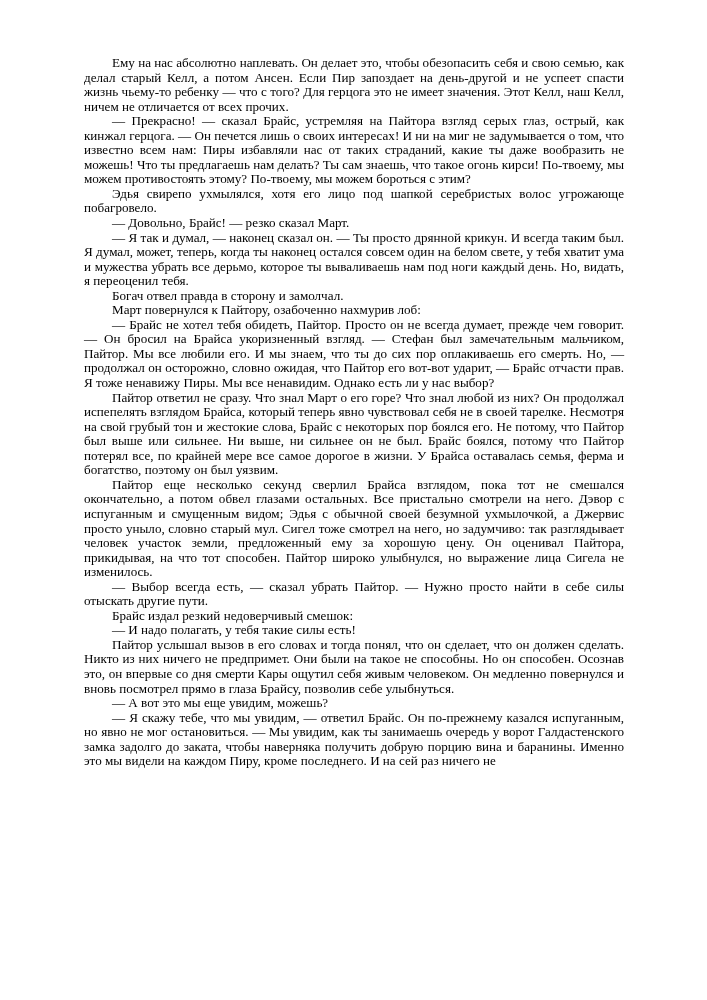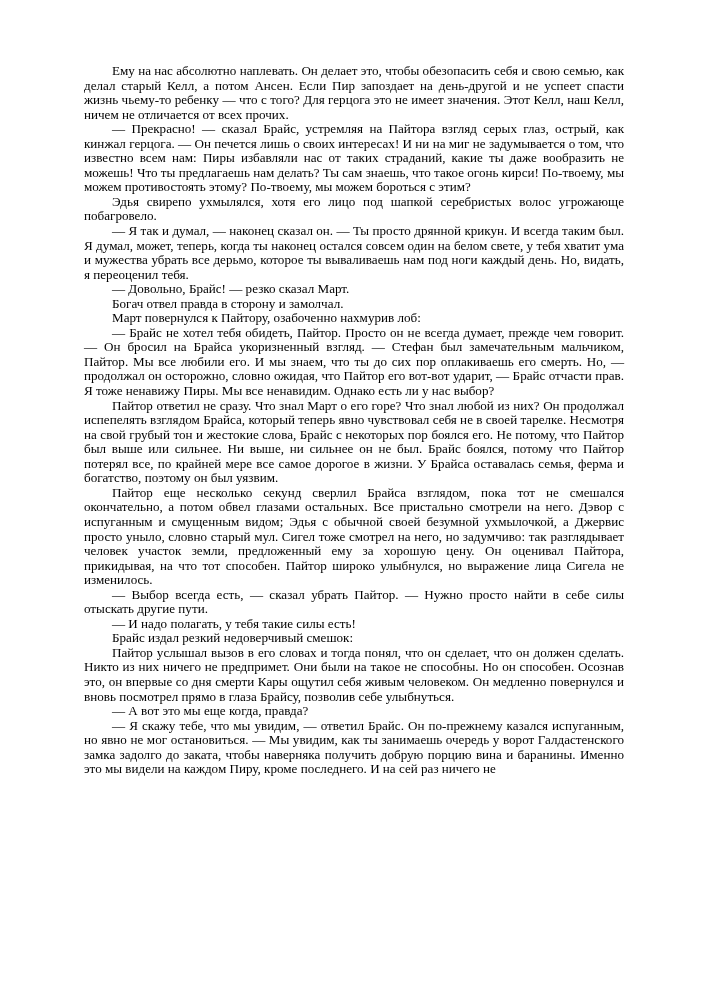--- a/index.html
+++ b/index.html
@@ -17,21 +17,21 @@
   #page {
     position: relative;
     width: 707px;
     height: 1000px;
     background: #ffffff;
     box-sizing: border-box;
   }
   #text-column {
     position: absolute;
     left: 84px;
-    top: 64px;
+    top: 56px;
     width: 540px;
     text-align: justify;
     text-justify: inter-word;
     font-size: 13.1px;
     line-height: 14.55px;
     -webkit-font-smoothing: antialiased;
   }
   p.para {
     margin: 0;
     padding: 0;
@@ -44,27 +44,27 @@
   }
 </style>
 </head>
 <body>
 
 <div id="page">
   <div id="text-column">
     <p class="para">Ему на нас абсолютно наплевать. Он делает это, чтобы обезопасить себя и свою семью, как делал старый Келл, а потом Ансен. Если Пир запоздает на день-другой и не успеет спасти жизнь чьему-то ребенку — что с того? Для герцога это не имеет значения. Этот Келл, наш Келл, ничем не отличается от всех прочих.</p>
     <p class="para">— Прекрасно! — сказал Брайс, устремляя на Пайтора взгляд серых глаз, острый, как кинжал герцога. — Он печется лишь о своих интересах! И ни на миг не задумывается о том, что известно всем нам: Пиры избавляли нас от таких страданий, какие ты даже вообразить не можешь! Что ты предлагаешь нам делать? Ты сам знаешь, что такое огонь кирси! По-твоему, мы можем противостоять этому? По-твоему, мы можем бороться с этим?</p>
     <p class="para">Эдья свирепо ухмылялся, хотя его лицо под шапкой серебристых волос угрожающе побагровело.</p>
+    <p class="para">— Довольно, Брайс! — резко сказал Март.</p>
     <p class="para">— Я так и думал, — наконец сказал он. — Ты просто дрянной крикун. И всегда таким был. Я думал, может, теперь, когда ты наконец остался совсем один на белом свете, у тебя хватит ума и мужества убрать все дерьмо, которое ты вываливаешь нам под ноги каждый день. Но, видать, я переоценил тебя.</p>
-    <p class="para">— Довольно, Брайс! — резко сказал Март.</p>
     <p class="para">Богач отвел правда в сторону и замолчал.</p>
     <p class="para">Март повернулся к Пайтору, озабоченно нахмурив лоб:</p>
     <p class="para">— Брайс не хотел тебя обидеть, Пайтор. Просто он не всегда думает, прежде чем говорит. — Он бросил на Брайса укоризненный взгляд. — Стефан был замечательным мальчиком, Пайтор. Мы все любили его. И мы знаем, что ты до сих пор оплакиваешь его смерть. Но, — продолжал он осторожно, словно ожидая, что Пайтор его вот-вот ударит, — Брайс отчасти прав. Я тоже ненавижу Пиры. Мы все ненавидим. Однако есть ли у нас выбор?</p>
     <p class="para">Пайтор ответил не сразу. Что знал Март о его горе? Что знал любой из них? Он продолжал испепелять взглядом Брайса, который теперь явно чувствовал себя не в своей тарелке. Несмотря на свой грубый тон и жестокие слова, Брайс с некоторых пор боялся его. Не потому, что Пайтор был выше или сильнее. Ни выше, ни сильнее он не был. Брайс боялся, потому что Пайтор потерял все, по крайней мере все самое дорогое в жизни. У Брайса оставалась семья, ферма и богатство, поэтому он был уязвим.</p>
     <p class="para">Пайтор еще несколько секунд сверлил Брайса взглядом, пока тот не смешался окончательно, а потом обвел глазами остальных. Все пристально смотрели на него. Дэвор с испуганным и смущенным видом; Эдья с обычной своей безумной ухмылочкой, а Джервис просто уныло, словно старый мул. Сигел тоже смотрел на него, но задумчиво: так разглядывает человек участок земли, предложенный ему за хорошую цену. Он оценивал Пайтора, прикидывая, на что тот способен. Пайтор широко улыбнулся, но выражение лица Сигела не изменилось.</p>
     <p class="para">— Выбор всегда есть, — сказал убрать Пайтор. — Нужно просто найти в себе силы отыскать другие пути.</p>
+    <p class="para">Брайс издал резкий недоверчивый смешок:</p>
     <p class="para">— И надо полагать, у тебя такие силы есть!</p>
-    <p class="para">Брайс издал резкий недоверчивый смешок:</p>
     <p class="para">Пайтор услышал вызов в его словах и тогда понял, что он сделает, что он должен сделать. Никто из них ничего не предпримет. Они были на такое не способны. Но он способен. Осознав это, он впервые со дня смерти Кары ощутил себя живым человеком. Он медленно повернулся и вновь посмотрел прямо в глаза Брайсу, позволив себе улыбнуться.</p>
-    <p class="para">— А вот это мы еще когда, правда?</p>
+    <p class="para">— А вот это мы еще увидим, можешь?</p>
     <p class="para">— Я скажу тебе, что мы увидим, — ответил Брайс. Он по-прежнему казался испуганным, но явно не мог остановиться. — Мы увидим, как ты занимаешь очередь у ворот Галдастенского замка задолго до заката, чтобы наверняка получить добрую порцию вина и баранины. Именно это мы видели на каждом Пиру, кроме последнего. И на сей раз ничего не</p>
   </div>
 </div>
 
 </body></html>

